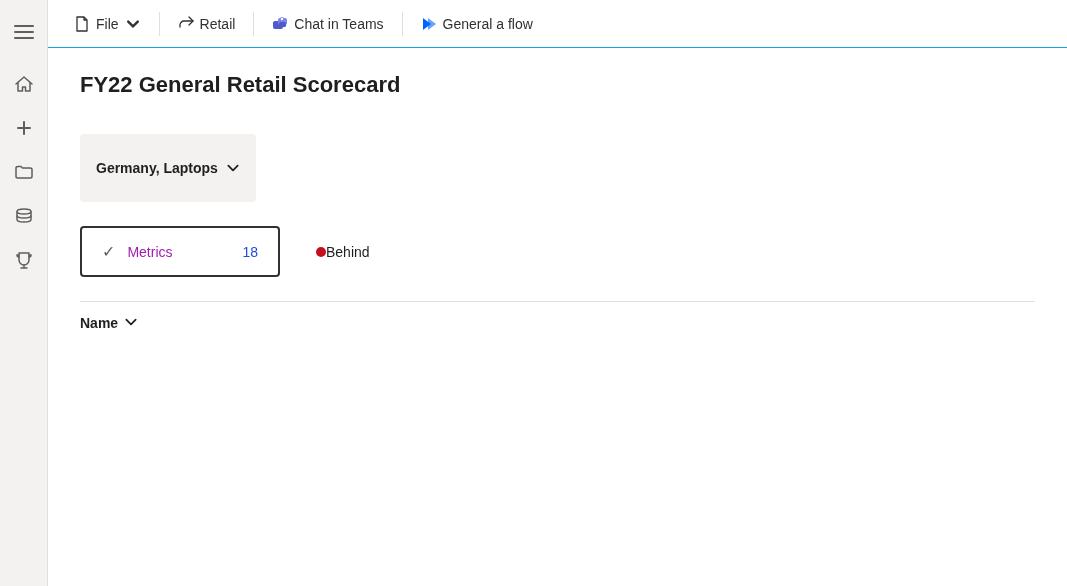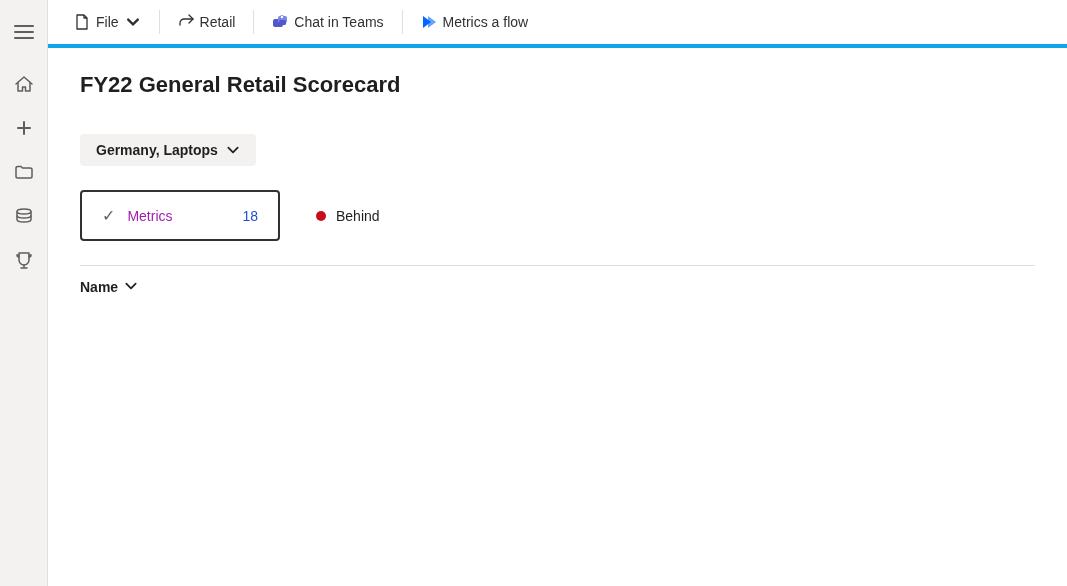--- a/index.html
+++ b/index.html
@@ -41,21 +41,21 @@
       flex: 1;
       display: flex;
       flex-direction: column;
       background: #ffffff;
     }
 
     
     .toolbar {
       height: 48px;
       background: #ffffff;
-      border-bottom: 4px solid #0ea5e9;
+      border-bottom: 1px solid #0ea5e9;
       display: flex;
       align-items: center;
       padding: 0 16px;
       gap: 4px;
     }
     .toolbar-btn {
       display: flex;
       align-items: center;
       gap: 6px;
       padding: 6px 10px;
@@ -87,21 +87,21 @@
       color: #201f1e;
       margin-bottom: 36px;
     }
     .filter-row {
       margin-bottom: 24px;
     }
     .filter-dropdown {
       display: inline-flex;
       align-items: center;
       gap: 8px;
-      padding: 8px 16px;
+      padding: 26px 16px;
       background: #f3f2f1;
       border: none;
       border-radius: 4px;
       cursor: pointer;
       font-size: 14px;
       font-weight: 600;
       color: #201f1e;
       font-family: 'Segoe UI', Arial, sans-serif;
     }
 
@@ -135,21 +135,21 @@
       flex: 1;
     }
     .card-count {
       font-size: 14px;
       font-weight: 400;
       color: #1d4ed8;
     }
     .card-status {
       display: flex;
       align-items: center;
-      gap: 10px;
+      gap: 0;
       font-size: 14px;
       color: #201f1e;
       padding: 14px 20px;
     }
     .status-dot {
       width: 10px;
       height: 10px;
       border-radius: 50%;
       background: #c50f1f;
       flex-shrink: 0;
@@ -251,21 +251,21 @@
       <span>Chat in Teams</span>
     </button>
 
     <div class="toolbar-divider"></div>
 
     <button class="toolbar-btn">
       <svg viewBox="0 0 16 16" width="18" height="18">
         <polygon points="2,2 10,8 2,14" fill="#0066ff"></polygon>
         <polygon points="7,2 15,8 7,14" fill="#0066ff" opacity="0.6"></polygon>
       </svg>
-      <span>Metrics a flow</span>
+      <span>General a flow</span>
     </button>
   </div>
 
   <div class="content">
 
     <h1 class="page-title">FY22 General Retail Scorecard</h1>
 
     <div class="filter-row">
       <button class="filter-dropdown">
         <span>Germany, Laptops</span>

